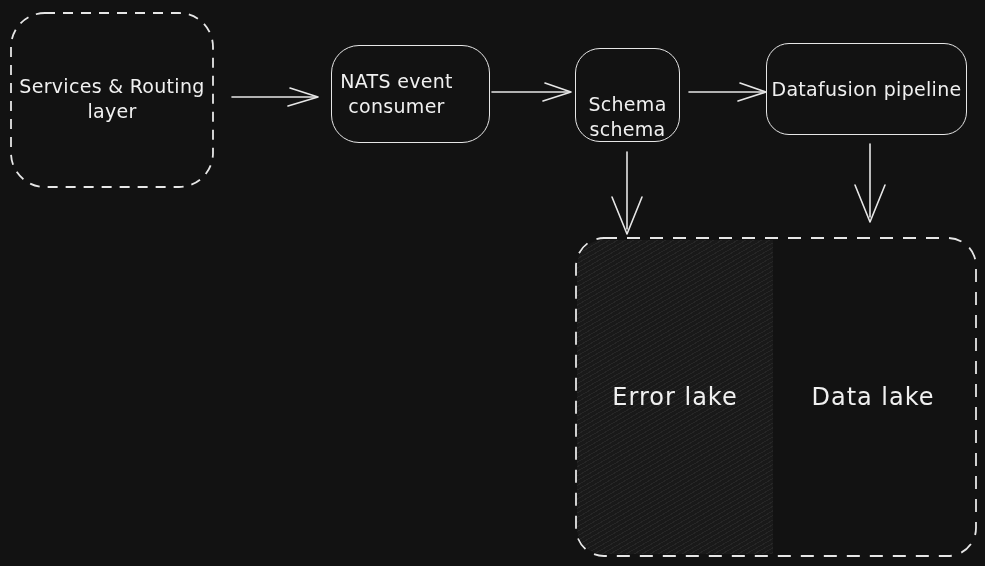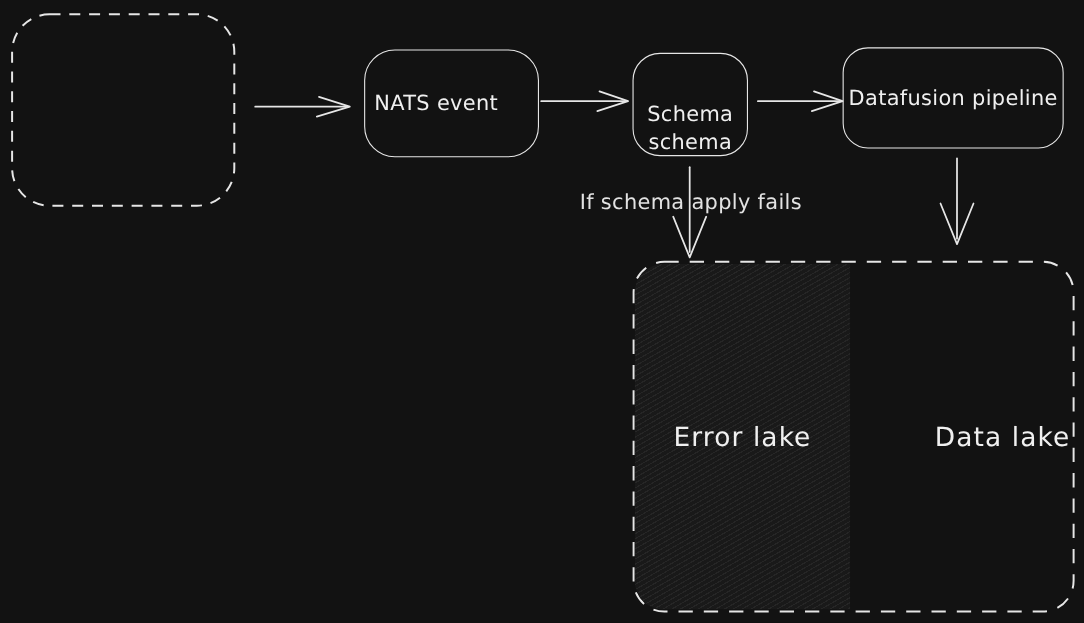--- a/index.html
+++ b/index.html
@@ -79,29 +79,34 @@
   }
 </style>
 </head>
 <body>
 
 <div id="canvas">
 
   <svg class="abs" style="left:8px;top:10px;" width="208" height="180">
     <rect x="3" y="3" width="202" height="174" rx="34" ry="34" class="dashed-rect" stroke-dasharray="10 8"></rect>
   </svg>
+  <div class="node-label" style="left:12px;top:14px;width:200px;height:170px;">
+    <span>Services &amp; Routing</span>
+    <span>layer</span>
+  </div>
 
   <svg class="abs" style="left:228px;top:85px;" width="96" height="24">
     <path class="stroke" d="M4,12 L88,12"></path>
     <polyline class="stroke" points="62,3 90,12 60,21"></polyline>
   </svg>
 
   <div class="solid-box" style="left:331px;top:45px;width:159px;height:98px;border-radius:28px;"></div>
   <div class="node-label" style="left:317px;top:45px;width:159px;height:98px;">
     <span>NATS event</span>
+    <span>consumer</span>
   </div>
 
   <svg class="abs" style="left:489px;top:81px;" width="86" height="24">
     <path class="stroke" d="M3,11 L80,11"></path>
     <polyline class="stroke" points="56,2 82,11 54,20"></polyline>
   </svg>
 
   <div class="solid-box" style="left:575px;top:48px;width:105px;height:94px;border-radius:25px;"></div>
   <div class="node-label" style="left:575px;top:48px;width:105px;height:94px;justify-content:flex-end;">
     <span>Schema</span>
@@ -118,23 +123,22 @@
     <span>Datafusion pipeline</span>
   </div>
 
   <svg class="abs" style="left:573px;top:235px;" width="406" height="324">
     <rect x="3" y="3" width="400" height="318" rx="28" ry="28" class="dashed-rect" stroke-dasharray="13 10"></rect>
   </svg>
 
   <div id="hatch-region"></div>
 
   <div class="lake-label" style="left:577px;width:196px;">Error lake</div>
-  <div class="lake-label" style="left:773px;width:200px;text-align:right;">Data lake</div>
+  <div class="lake-label" style="left:773px;width:200px;">Data lake</div>
 
-  <div id="fail-label">If schema apply fails</div>
 
   <svg class="abs" style="left:609px;top:149px;" width="36" height="90">
     <path class="stroke" d="M18,3 L18,80"></path>
     <polyline class="stroke" points="3,48 18,85 33,48"></polyline>
   </svg>
 
   <svg class="abs" style="left:852px;top:141px;" width="36" height="86">
     <path class="stroke" d="M18,3 L18,76"></path>
     <polyline class="stroke" points="3,44 18,81 33,44"></polyline>
   </svg>

